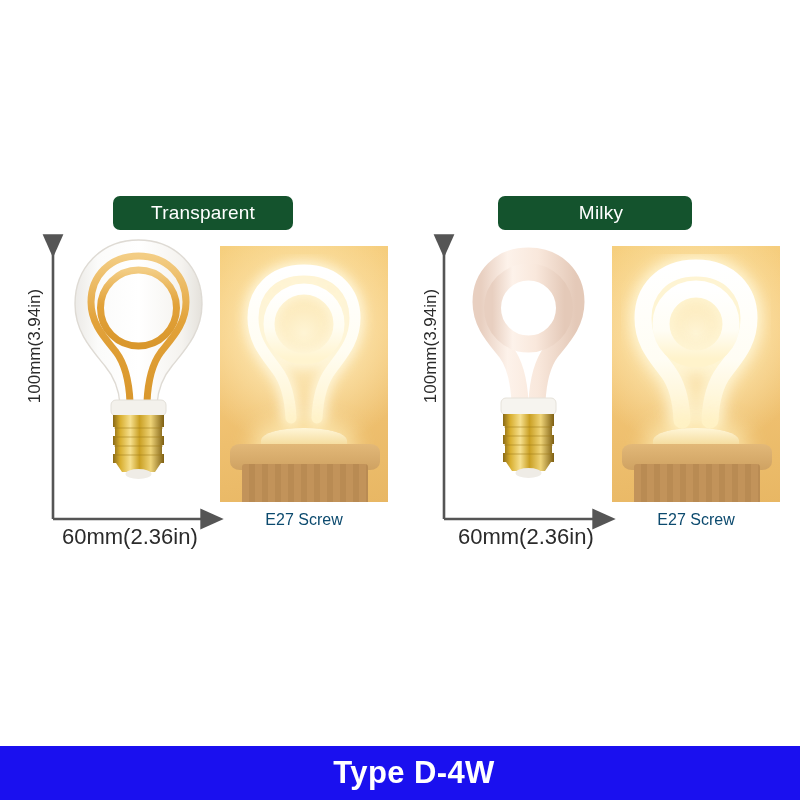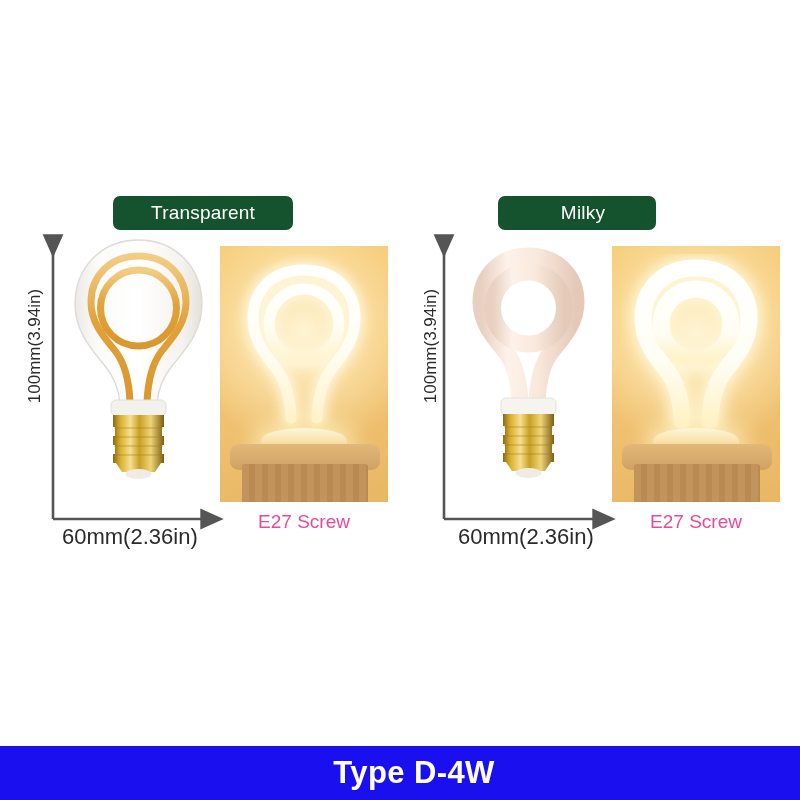--- a/index.html
+++ b/index.html
@@ -36,21 +36,21 @@
     border-radius: 7px;
     background: #14532d;
     color: #ffffff;
     font-size: 19px;
     line-height: 34px;
     text-align: center;
     letter-spacing: .2px;
     white-space: nowrap;
   }
   .variant.left  .badge { left: 105px; width: 180px; }
-  .variant.right .badge { left: 102px; width: 158px; padding-left: 12px; }
+  .variant.right .badge { left: 102px; width: 194px; padding-left: 12px; }
 
   
   .dims { position: absolute; left: 0; top: 0; width: 390px; height: 380px; }
   .dim-v-label {
     position: absolute;
     left: -57px;
     top: 150px;
     width: 170px;
     text-align: center;
     transform: rotate(-90deg);
@@ -128,22 +128,22 @@
     top: 8px;
     transform: translateX(-50%);
   }
 
   
   .e27 {
     position: absolute;
     top: 325px;
     width: 168px;
     text-align: center;
-    font-size: 19px;
-    color: #ec4899;
+    font-size: 16px;
+    color: #0c4a6e;
   }
   .variant.left  .e27 { left: 212px; }
   .variant.right .e27 { left: 216px; }
 
   
   .banner {
     position: absolute;
     left: 0; bottom: 0;
     width: 800px; height: 54px;
     background: #1a10ef;

